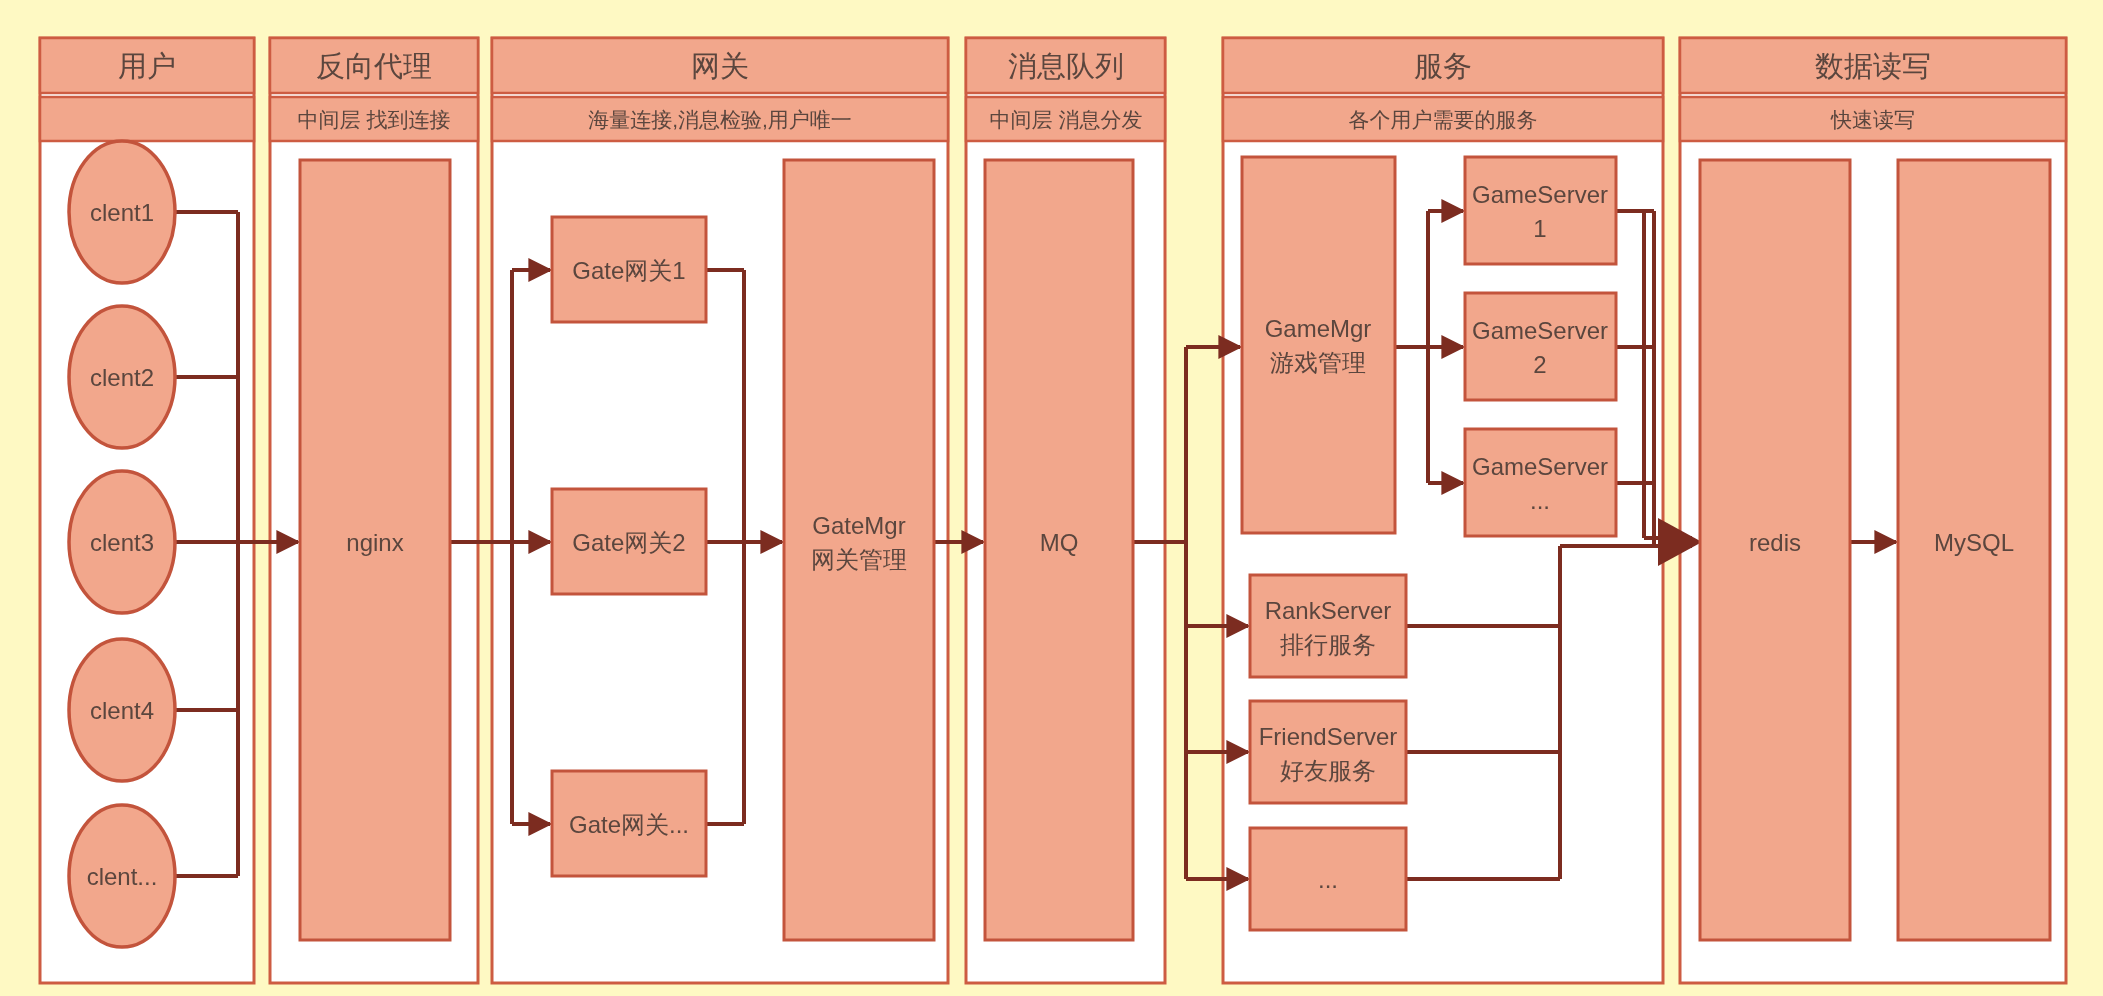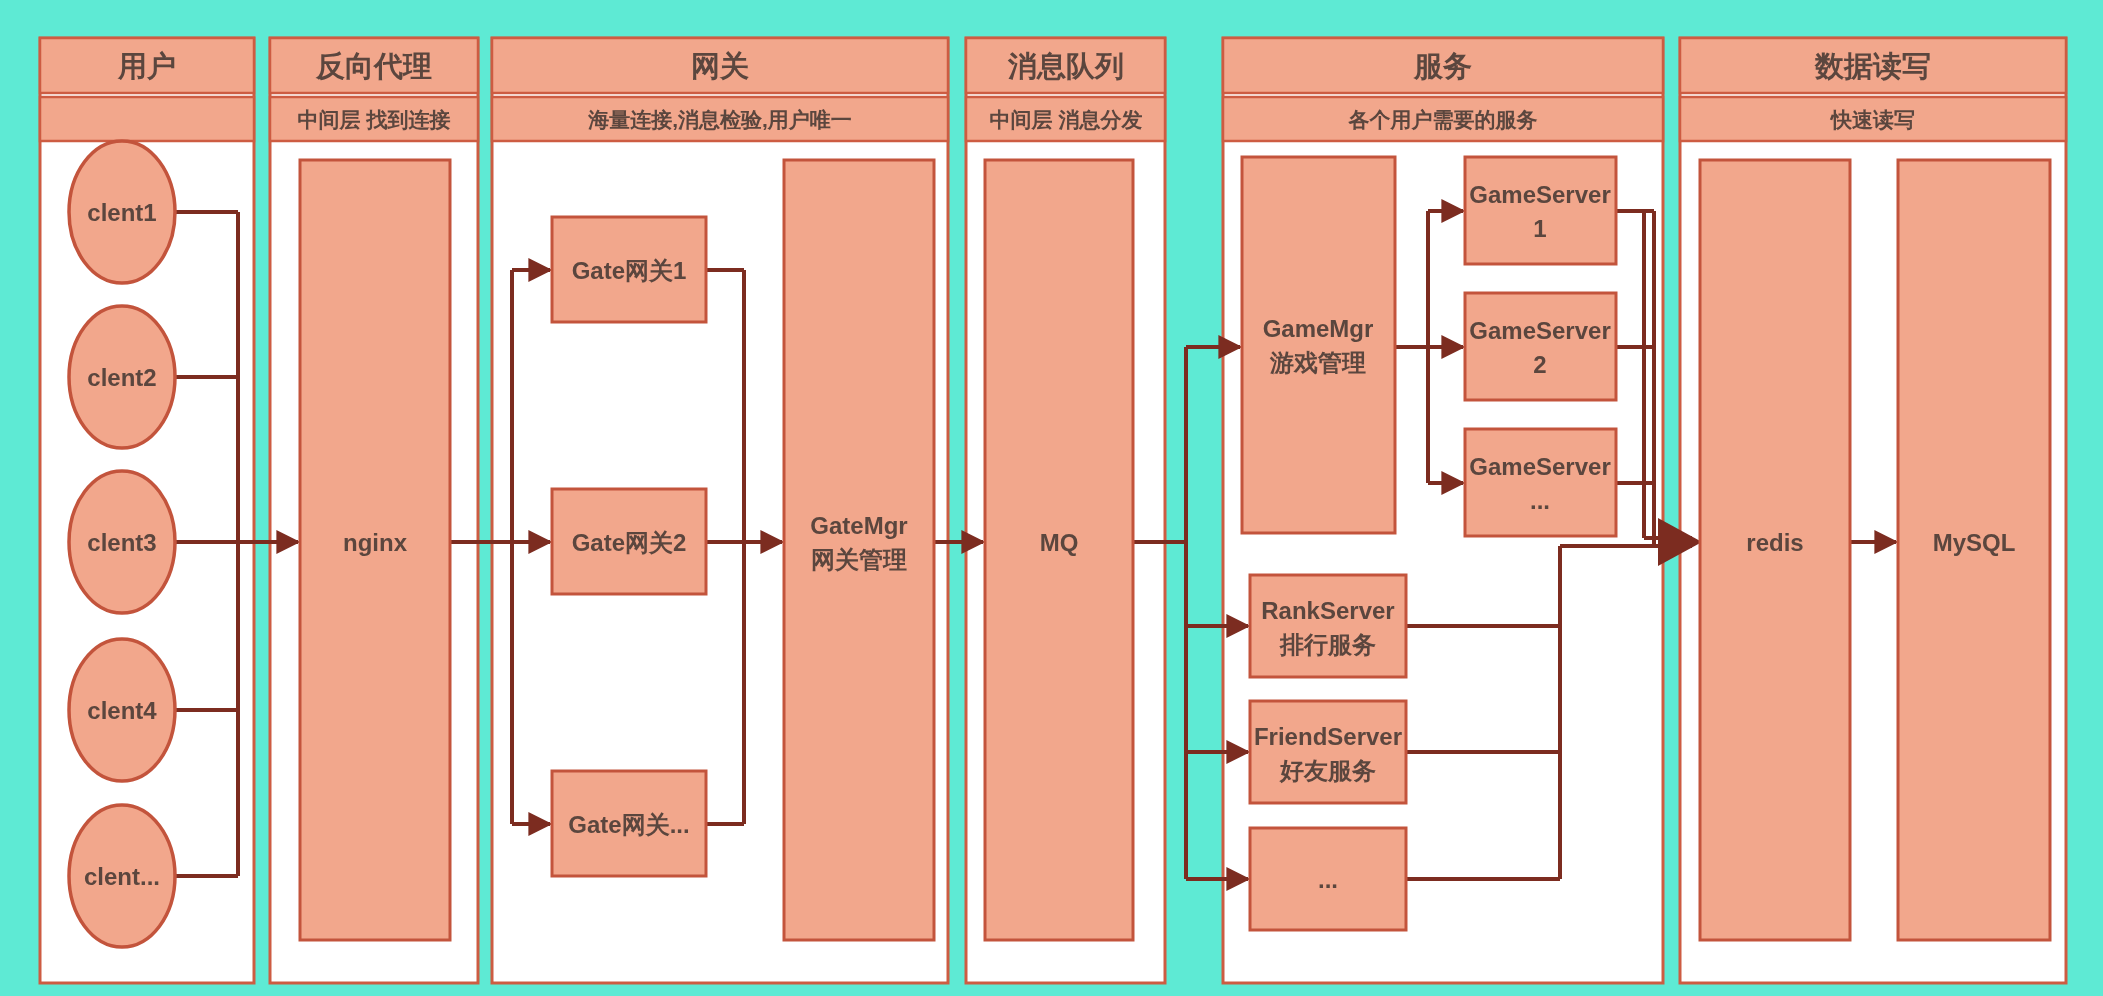--- a/index.html
+++ b/index.html
@@ -1,17 +1,17 @@
 <!DOCTYPE html>
 <html><head>
 <meta charset="utf-8">
 <style>
   html,body{margin:0;padding:0;background:#ffffff;}
-  .stage{position:relative;width:2103px;height:996px;background:#5eead4;overflow:hidden;
-         font-family:"Liberation Sans","DejaVu Sans",sans-serif;font-weight:bold;}
+  .stage{position:relative;width:2103px;height:996px;background:#fef9c3;overflow:hidden;
+         font-family:"Liberation Sans","DejaVu Sans",sans-serif;}
   svg{display:block;}
   svg text{font-family:"Liberation Sans","DejaVu Sans",sans-serif;
            dominant-baseline:central;text-anchor:middle;fill:#5b463e;}
   .t-title{font-size:29px;}
   .t-sub{font-size:21px;}
   .t-node{font-size:24px;}
   .col-frame{fill:#ffffff;stroke:#cd5c42;stroke-width:3;}
   .band{fill:#f2a78c;stroke:#cd5c42;stroke-width:2.5;}
   .node{fill:#f2a78c;stroke:#c3543c;stroke-width:3;}
   .bubble{fill:#f2a78c;stroke:#c3543c;stroke-width:3.5;}

